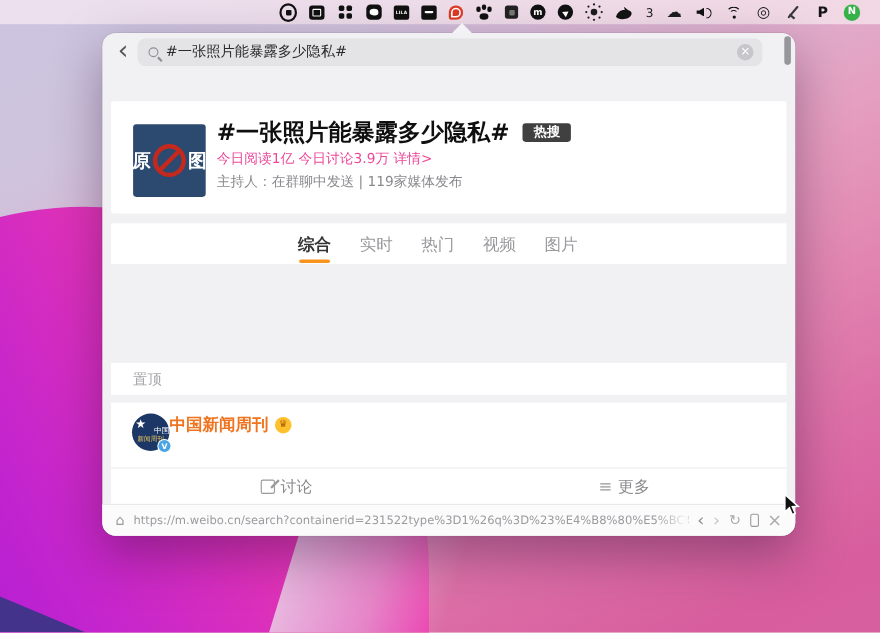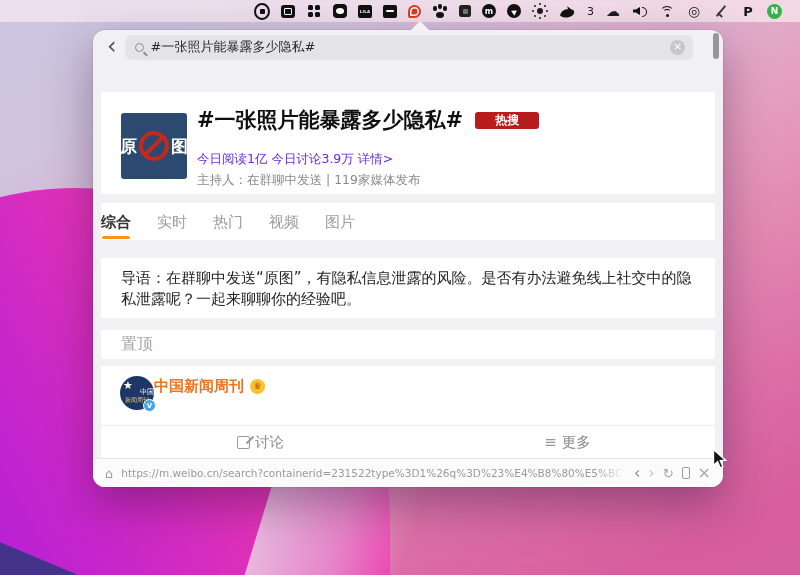--- a/index.html
+++ b/index.html
@@ -86,34 +86,34 @@
   .card { position:absolute; left:8px; right:8px; background:#fff; }
 
   .topic-card { top:62px; height:102px; border-radius:2px; }
   .topic-logo { position:absolute; left:20px; top:21px; width:66px; height:66px; background:#2c4a70; border-radius:3px;
     display:flex; align-items:center; justify-content:center; gap:2px; color:#fff; font-weight:bold; font-size:17px; }
   .no-circle { width:30px; height:30px; border:4px solid #c5281c; border-radius:50%; position:relative; flex:0 0 auto; }
   .no-circle::after { content:""; position:absolute; left:-1px; top:9px; width:24px; height:4px; background:#c5281c; transform:rotate(-45deg); }
   .topic-body { position:absolute; left:96px; top:14px; right:16px; }
   .topic-title-row { display:flex; align-items:center; gap:12px; }
   .topic-title { font-size:21px; font-weight:bold; color:#0f0f0f; line-height:28px; white-space:nowrap; }
-  .hot-badge { background:#b91c1c; color:#fff; font-size:12px; font-weight:bold; height:17px; padding:0 20px;
+  .hot-badge { background:#404040; color:#fff; font-size:12px; font-weight:bold; height:17px; padding:0 10px;
     border-radius:3px; display:inline-flex; align-items:center; flex:0 0 auto; }
-  .topic-stats { margin-top:17px; font-size:12.5px; color:#6d28d9; }
+  .topic-stats { margin-top:2px; font-size:12.5px; color:#ec4899; }
   .topic-host { margin-top:4px; font-size:12.5px; color:#8a8a8e; }
 
-  .tabs-card { top:173px; height:37px; display:flex; align-items:center; gap:26px; }
+  .tabs-card { top:173px; height:37px; display:flex; align-items:center; gap:26px; padding-left:170px; }
   .tab { font-size:15px; color:#9a9a9e; position:relative; line-height:20px; }
   .tab.active { color:#333; font-weight:bold; }
   .tab.active::after { content:""; position:absolute; left:1px; right:1px; bottom:-7px; height:3px; background:#f7941d; border-radius:2px; }
 
   .lead-card { top:228px; height:60px; padding:10px 20px; font-size:15px; color:#242426; line-height:21px; }
 
   .pinned-card { top:300px; height:29px; display:flex; align-items:center; padding-left:20px;
-    font-size:16px; color:#a5a5a9; }
+    font-size:13px; color:#a5a5a9; }
 
   .post-card { top:336px; height:92px; }
   .post-main { position:absolute; left:0; top:0; right:0; height:59px; padding:10px 12px 0 19px; display:flex; }
   .avatar { width:34px; height:34px; background:#1c3765; border-radius:50%; position:relative; flex:0 0 auto;
     display:flex; flex-direction:column; align-items:center; justify-content:center; overflow:visible; }
   .avatar .star { position:absolute; left:3px; top:4px; color:#fff; font-size:11px; line-height:1; }
   .avatar .av1 { color:#fff; font-size:7px; line-height:8px; margin:4px 0 0 20px; }
   .avatar .av2 { color:#e8c55a; font-size:6px; line-height:7px; }
   .v-badge { position:absolute; right:-2px; bottom:-2px; width:13px; height:13px; background:#48a4e2; border:1.5px solid #fff;
     border-radius:50%; color:#fff; font-size:7px; font-weight:bold; display:flex; align-items:center; justify-content:center; }
@@ -209,21 +209,20 @@
   </div>
 
   <div class="card tabs-card">
     <span class="tab active">综合</span>
     <span class="tab">实时</span>
     <span class="tab">热门</span>
     <span class="tab">视频</span>
     <span class="tab">图片</span>
   </div>
 
-  <div class="card lead-card">导语：在群聊中发送“原图”，有隐私信息泄露的风险。是否有办法避免线上社交中的隐私泄露呢？一起来聊聊你的经验吧。</div>
 
   <div class="card pinned-card">置顶</div>
 
   <div class="card post-card">
     <div class="post-main">
       <div class="avatar">
         <span class="star">★</span>
         <span class="av1">中国</span>
         <span class="av2">新闻周刊</span>
         <span class="v-badge">V</span>

